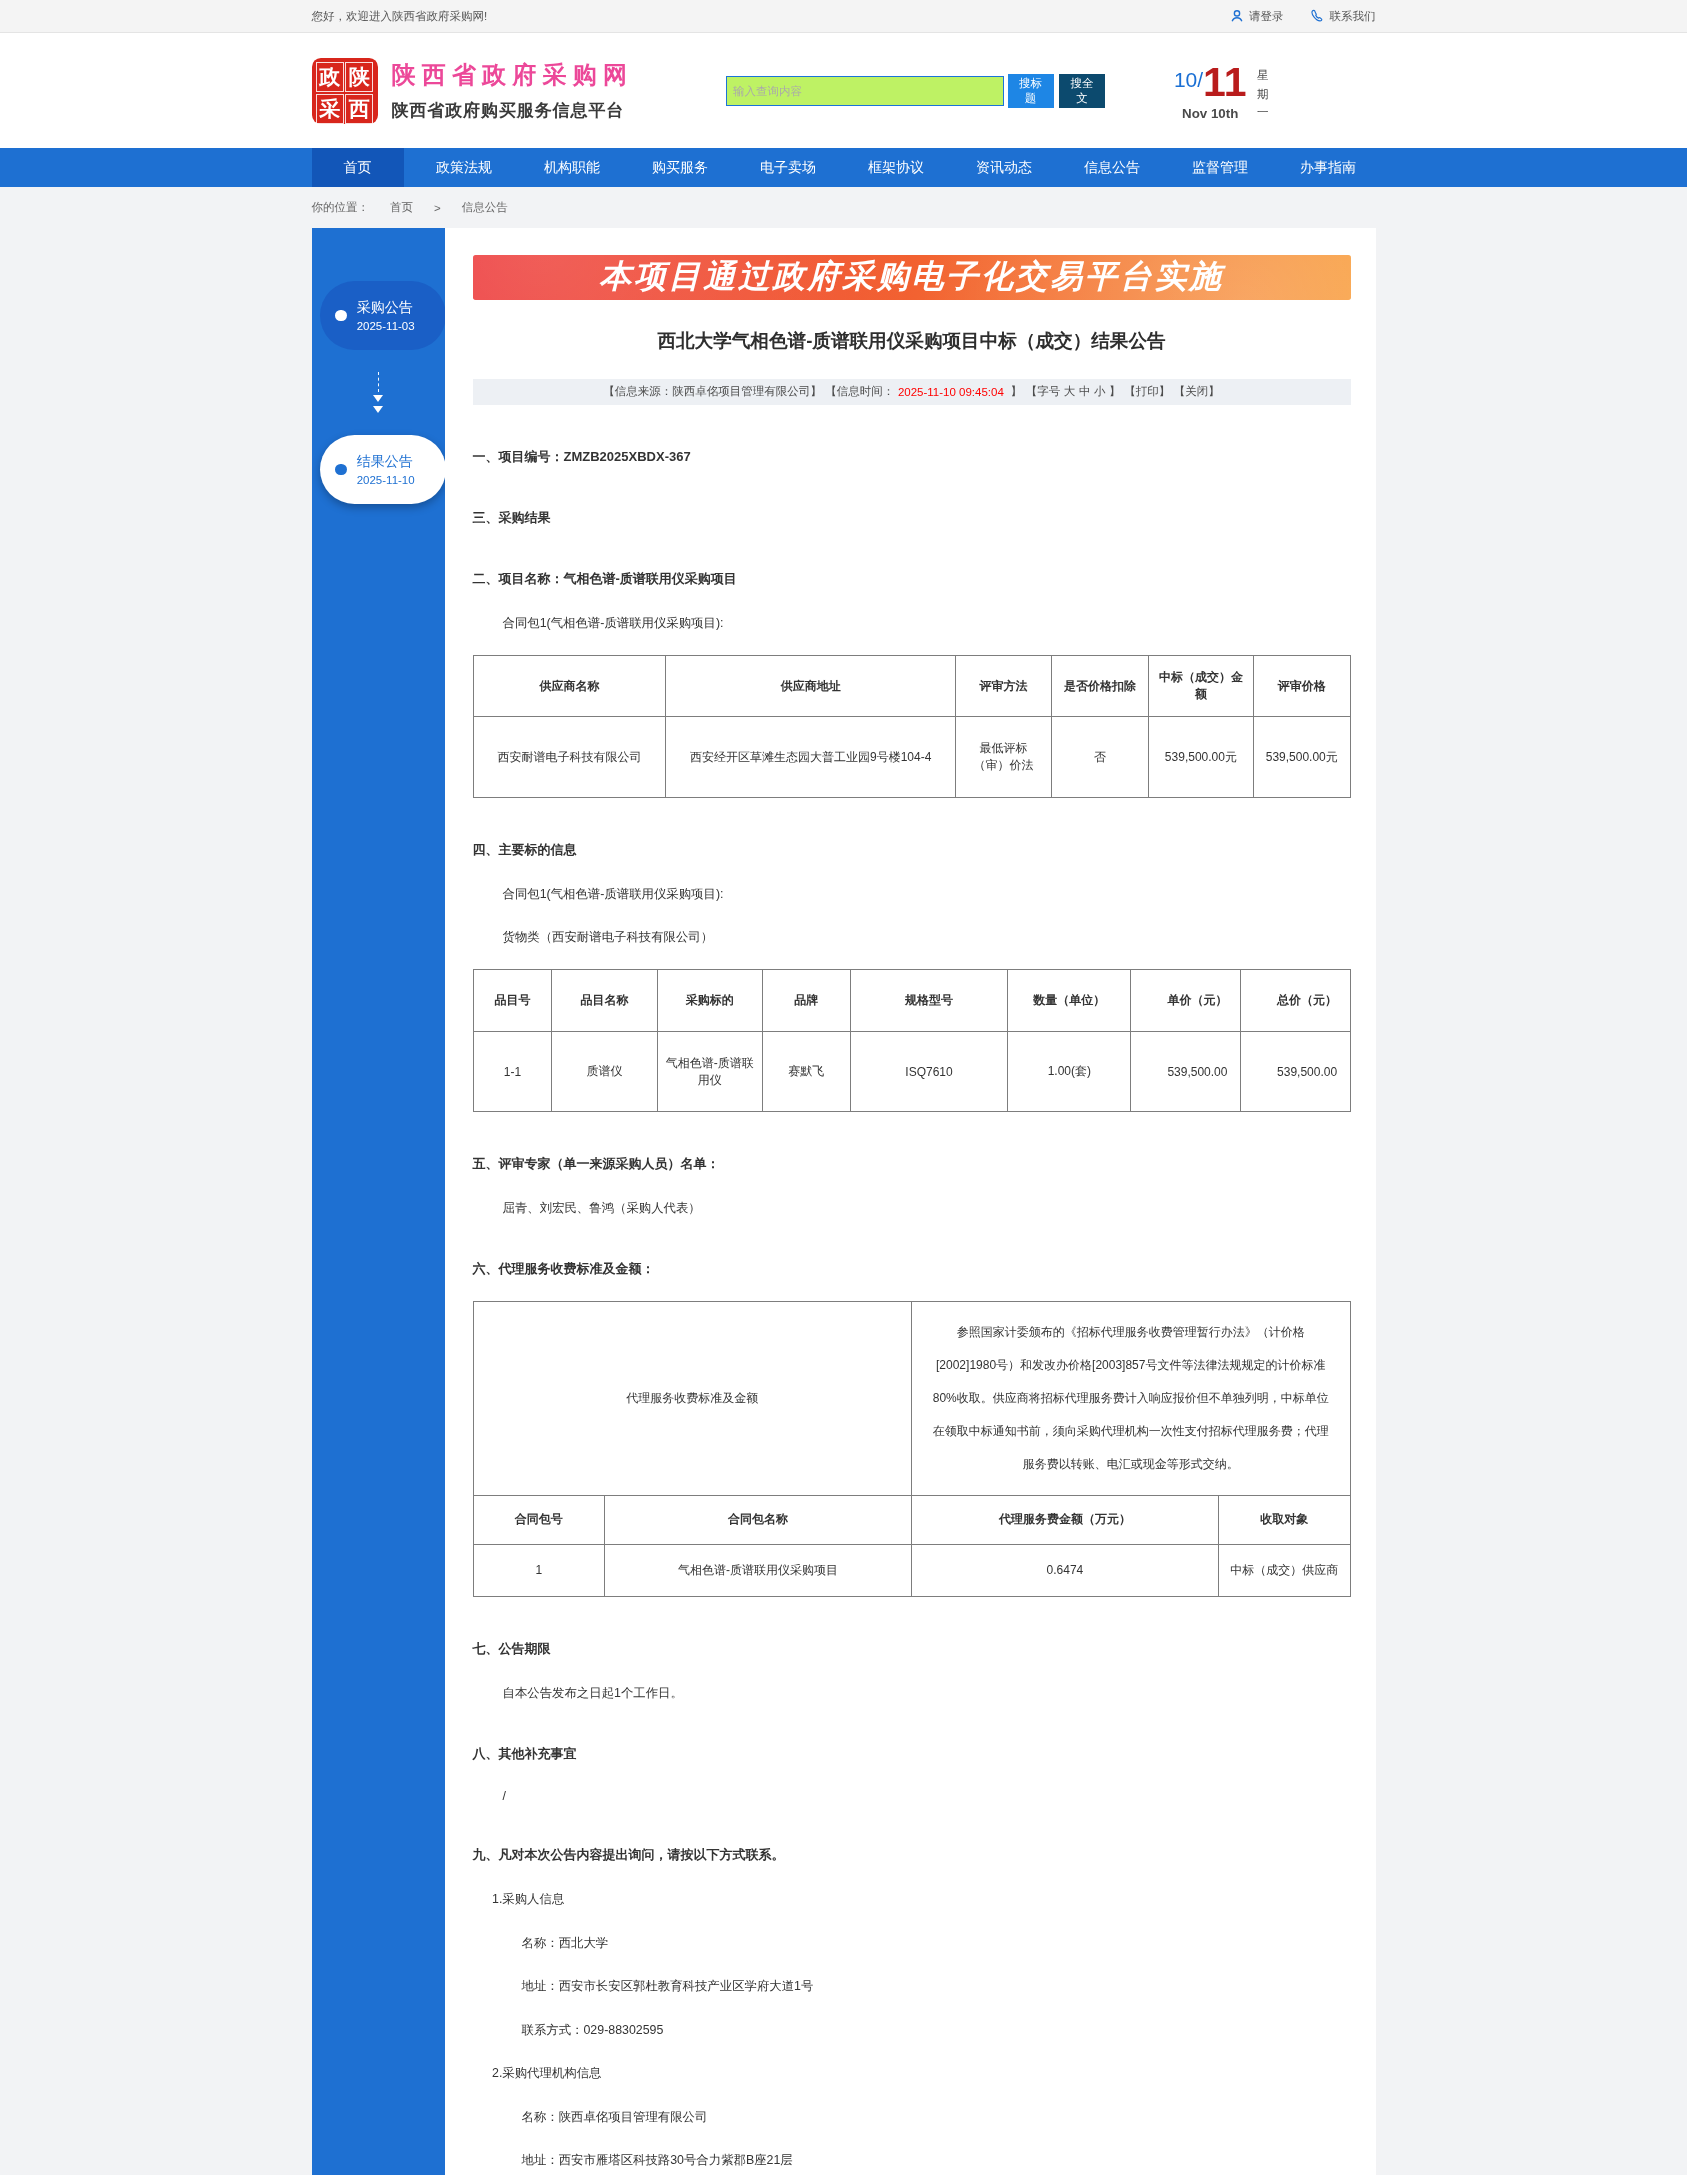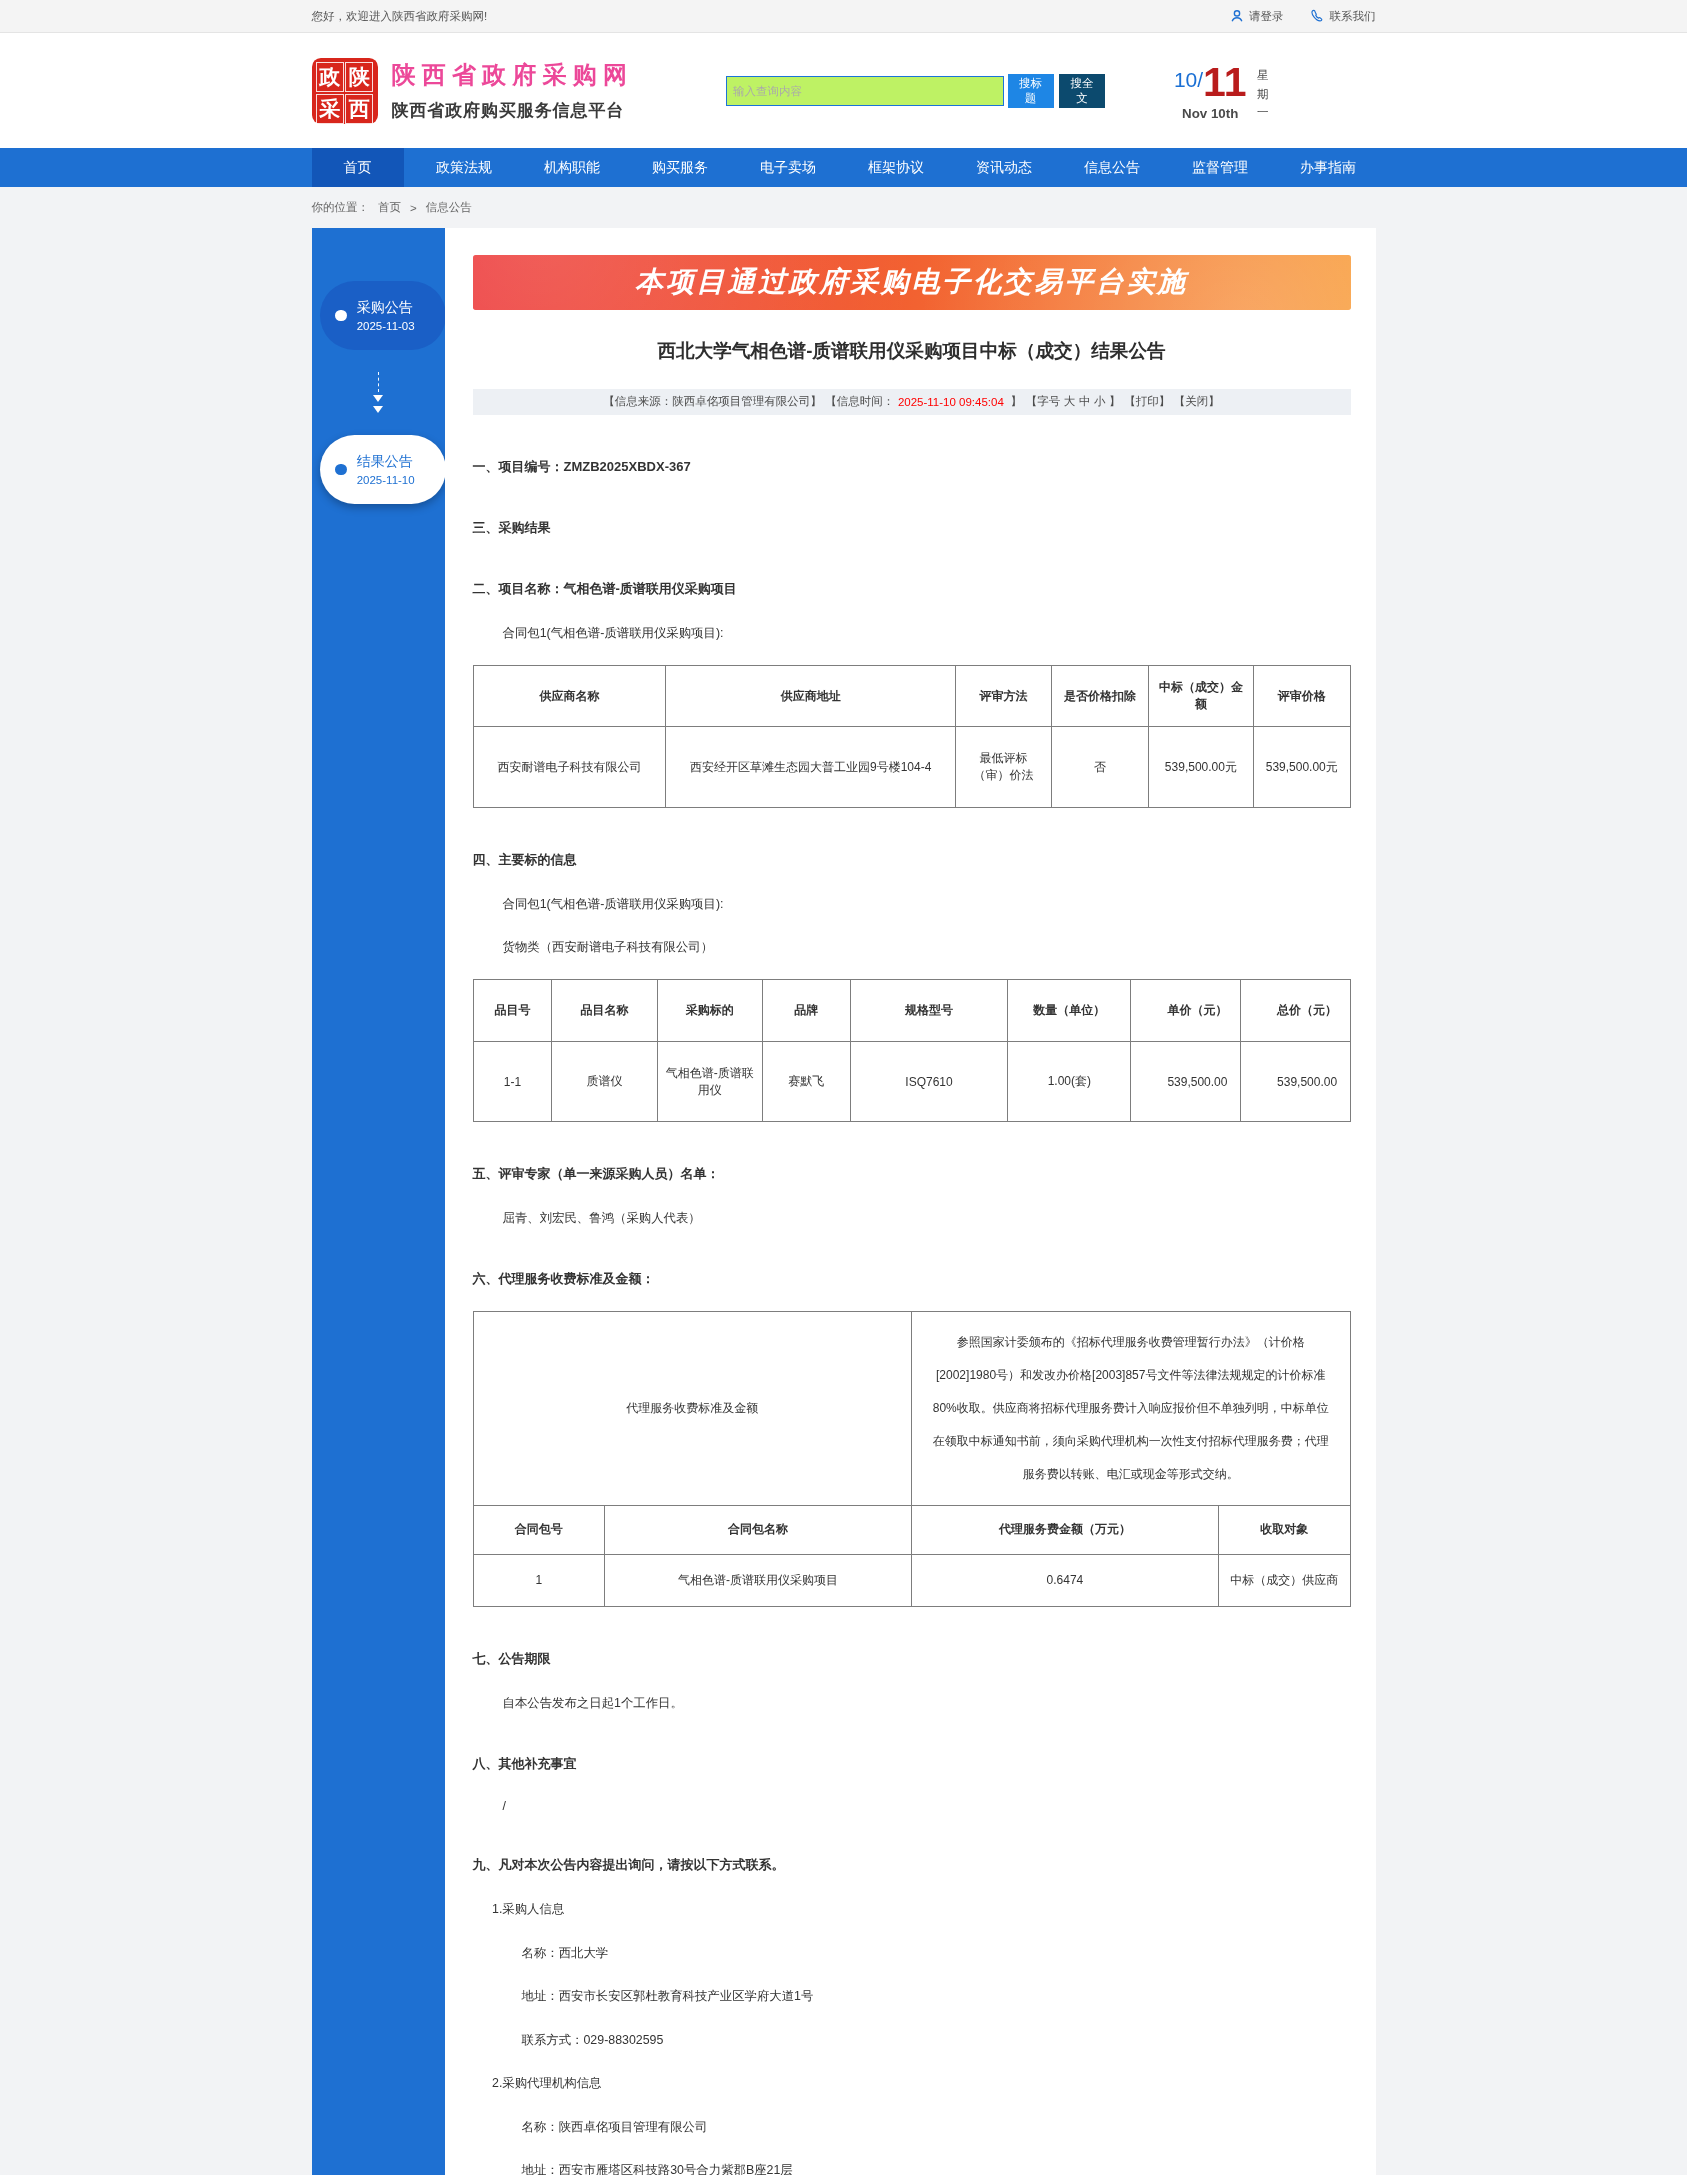--- a/index.html
+++ b/index.html
@@ -30,39 +30,39 @@
   .dm-month{color:#1a6fd4;font-size:21px;vertical-align:8.9px}
   .dm-day{color:#b91c1c;font-size:41px;font-weight:bold}
   .date-en{font-size:13.3px;font-weight:bold;color:#4a4a4a;margin-top:0px}
   .weekday{display:flex;flex-direction:column;font-size:11.5px;color:#4a4a4a;line-height:1.65;padding-top:7px}
   
   .nav{background:#1e70d2;height:39px}
   .nav .w{display:flex;height:100%;justify-content:space-between}
   .nav-item{color:#fff;font-size:14px;display:flex;align-items:center;padding:0 19.5px;cursor:pointer;white-space:nowrap}
   .nav-item.active{background:#1256b8;padding:0 32px}
   
-  .breadcrumb{height:41px;display:flex;align-items:center;font-size:11.5px;color:#666;gap:9px}
+  .breadcrumb{height:41px;display:flex;align-items:center;font-size:11.5px;color:#666;gap:21px}
   .bc-link{cursor:pointer;color:#666}
   
   .main{display:flex;align-items:stretch}
   .sidebar{width:133px;background:#1e70d2;padding-top:53px;box-sizing:border-box;flex:none}
   .side-item{margin-left:8.9px;width:126px;height:69px;border-radius:35px;display:flex;align-items:center;gap:9.8px;padding-left:15px;box-sizing:border-box;cursor:pointer}
   .side-item.dark{background:#1a5fc6;color:#fff}
   .side-item.light{background:#fff;color:#1e70d2;box-shadow:0 3.5px 8px rgba(0,0,0,.28)}
   .side-dot{width:11.5px;height:11.5px;border-radius:50%;flex:none}
   .dark .side-dot{background:#fff}
   .light .side-dot{background:#1e70d2}
   .side-title{font-size:14px}
   .side-date{font-size:11.5px;margin-top:3.5px}
   .side-arrow{height:85px;display:flex;flex-direction:column;align-items:center;justify-content:center}
   .dash{height:19.5px;border-left:1.8px dashed rgba(255,255,255,.95)}
   .tri{width:0;height:0;border-left:5.3px solid transparent;border-right:5.3px solid transparent;border-top:7px solid #fff;margin-top:3.5px}
   
   .article{flex:1;background:#fff;padding:26.6px 25px 71px 28px;box-sizing:border-box}
-  .banner{height:55px;border-radius:2.7px;background:linear-gradient(95deg,#ed3b3c 0%,#f1582f 42%,#f89c3c 100%);display:flex;align-items:center;justify-content:center;color:#fff;font-size:28px;font-weight:bold;font-style:italic;letter-spacing:2.7px;position:relative;overflow:hidden;cursor:default}
+  .banner{height:45px;border-radius:2.7px;background:linear-gradient(95deg,#ed3b3c 0%,#f1582f 42%,#f89c3c 100%);display:flex;align-items:center;justify-content:center;color:#fff;font-size:32px;font-weight:bold;font-style:italic;letter-spacing:2.7px;position:relative;overflow:hidden;cursor:default}
   .banner:after{content:"";position:absolute;inset:0;background:radial-gradient(circle at 88% 130%,rgba(255,255,255,.22),transparent 42%),radial-gradient(circle at 8% -40%,rgba(255,255,255,.16),transparent 46%)}
   .art-title{text-align:center;font-size:18.6px;font-weight:bold;color:#2e2e2e;margin:28px 0 25px}
   .meta{background:#edf0f4;height:26.6px;display:flex;align-items:center;justify-content:center;font-size:11.5px;color:#4c4c4c}
   .meta span{margin:0 1.8px;white-space:pre}
   .meta .red{color:#f00}
   .meta .click{cursor:pointer}
   .sec{font-weight:bold;font-size:13px;margin:43px 0 0;color:#333}
   .sub{margin:26.6px 0 0 30px;font-size:12.4px;color:#333}
   .tbl{width:100%;border-collapse:collapse;margin-top:23px;font-size:12px;color:#333;table-layout:fixed}
   .tbl th,.tbl td{border:0.9px solid #7d7d7d;text-align:center;padding:5.3px 7px;font-weight:normal}

